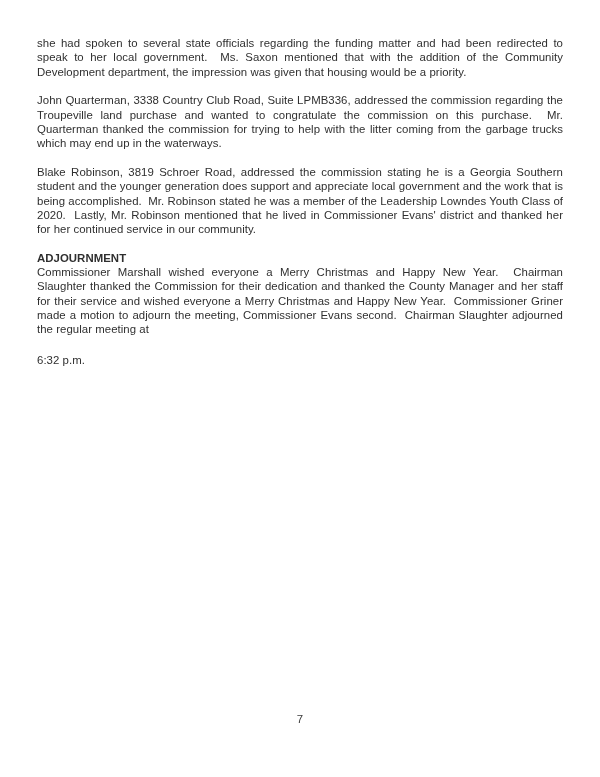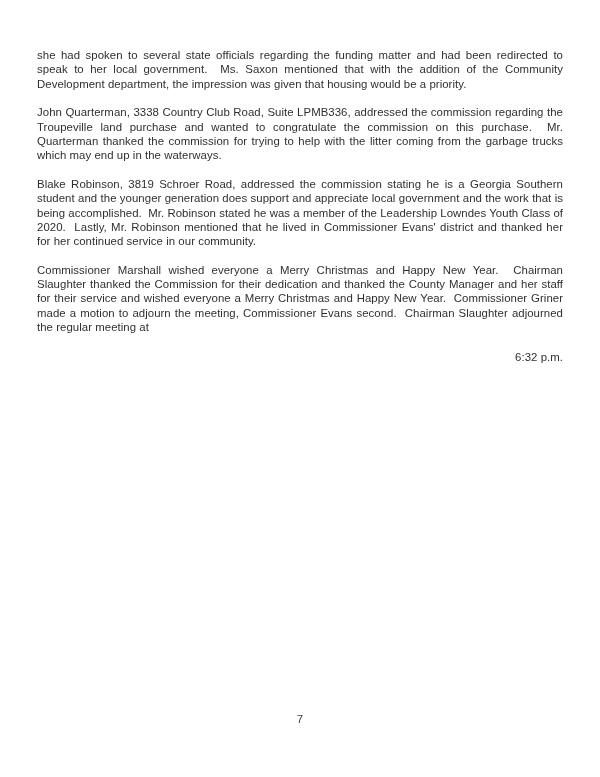--- a/index.html
+++ b/index.html
@@ -11,21 +11,21 @@
     position: relative;
     width: 600px;
     height: 777px;
     background: #ffffff;
     font-family: "Liberation Sans", "DejaVu Sans", sans-serif;
     color: #2f2f2f;
     overflow: hidden;
   }
   .content {
     position: absolute;
-    top: 48px;
+    top: 36px;
     left: 37px;
     width: 526px;
   }
   .para {
     margin: 0 0 14.3px 0;
     font-size: 11.4px;
     line-height: 14.33px;
     text-align: justify;
     white-space: pre-wrap;
     letter-spacing: 0.05px;
@@ -35,38 +35,39 @@
     font-size: 11.4px;
     line-height: 14.33px;
     font-weight: bold;
     letter-spacing: 0.05px;
   }
   .para.adjournment-body {
     margin-bottom: 16px;
   }
   .para.time-line {
     margin-bottom: 0;
-    text-align: right;
+    text-align: left;
   }
   .page-footer {
     position: absolute;
     top: 712px;
     left: 0;
     width: 600px;
     text-align: center;
     font-size: 11.4px;
     line-height: 14.33px;
     color: #3a3a3a;
   }
 </style>
 </head>
 <body>
 
 <div class="page">
   <div class="content">
     <p class="para">she had spoken to several state officials regarding the funding matter and had been redirected to speak to her local government.  Ms. Saxon mentioned that with the addition of the Community Development department, the impression was given that housing would be a priority.</p>
     <p class="para">John Quarterman, 3338 Country Club Road, Suite LPMB336, addressed the commission regarding the Troupeville land purchase and wanted to congratulate the commission on this purchase.  Mr. Quarterman thanked the commission for trying to help with the litter coming from the garbage trucks which may end up in the waterways.</p>
     <p class="para">Blake Robinson, 3819 Schroer Road, addressed the commission stating he is a Georgia Southern student and the younger generation does support and appreciate local government and the work that is being accomplished.  Mr. Robinson stated he was a member of the Leadership Lowndes Youth Class of 2020.  Lastly, Mr. Robinson mentioned that he lived in Commissioner Evans' district and thanked her for her continued service in our community.</p>
+    <h2 class="heading">ADJOURNMENT</h2>
     <p class="para adjournment-body">Commissioner Marshall wished everyone a Merry Christmas and Happy New Year.  Chairman Slaughter thanked the Commission for their dedication and thanked the County Manager and her staff for their service and wished everyone a Merry Christmas and Happy New Year.  Commissioner Griner made a motion to adjourn the meeting, Commissioner Evans second.  Chairman Slaughter adjourned the regular meeting at</p>
     <p class="para time-line">6:32 p.m.</p>
   </div>
   <div class="page-footer">7</div>
 </div>
 
 </body></html>

